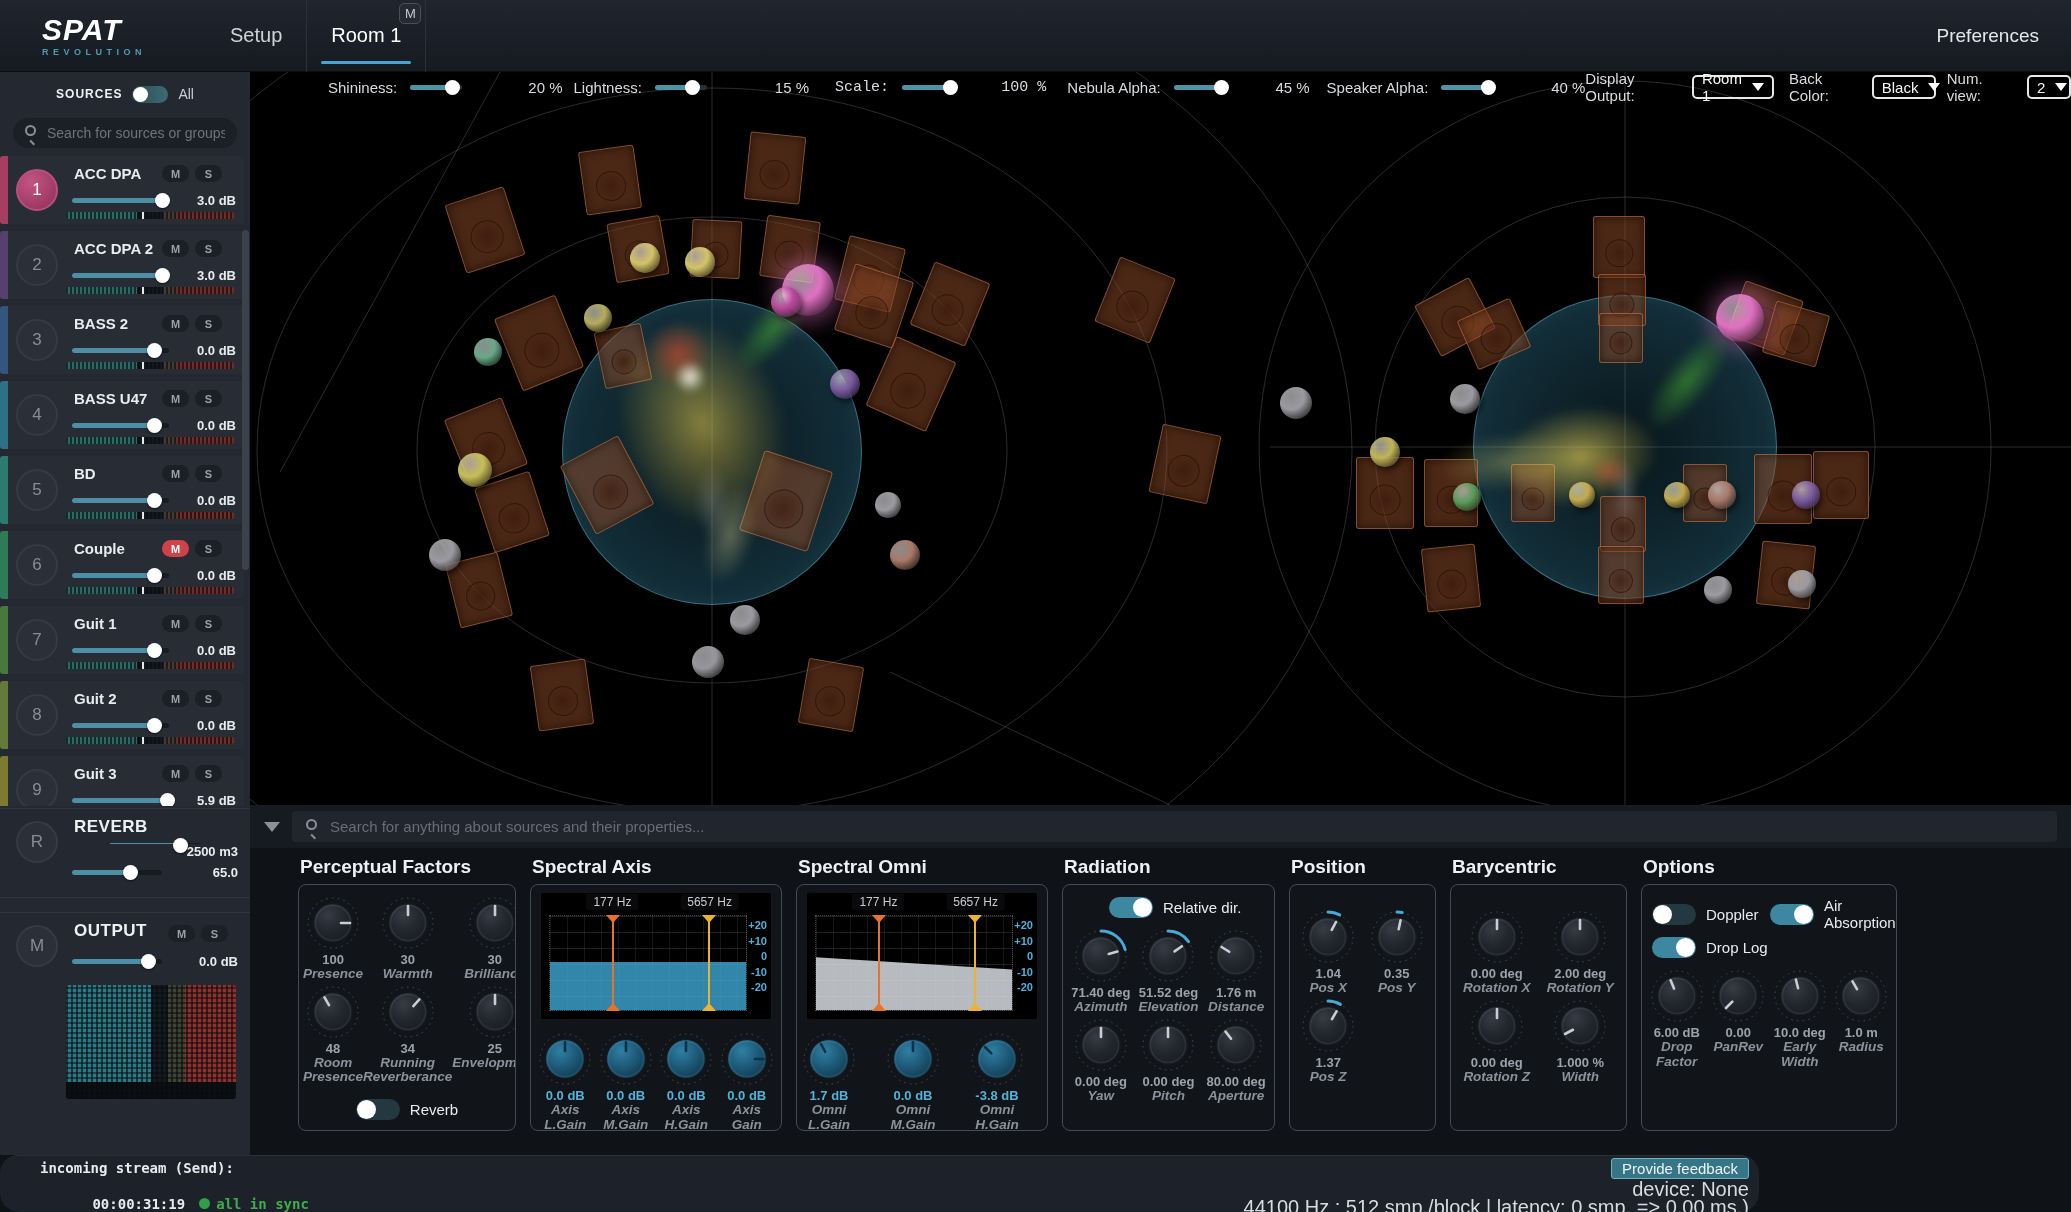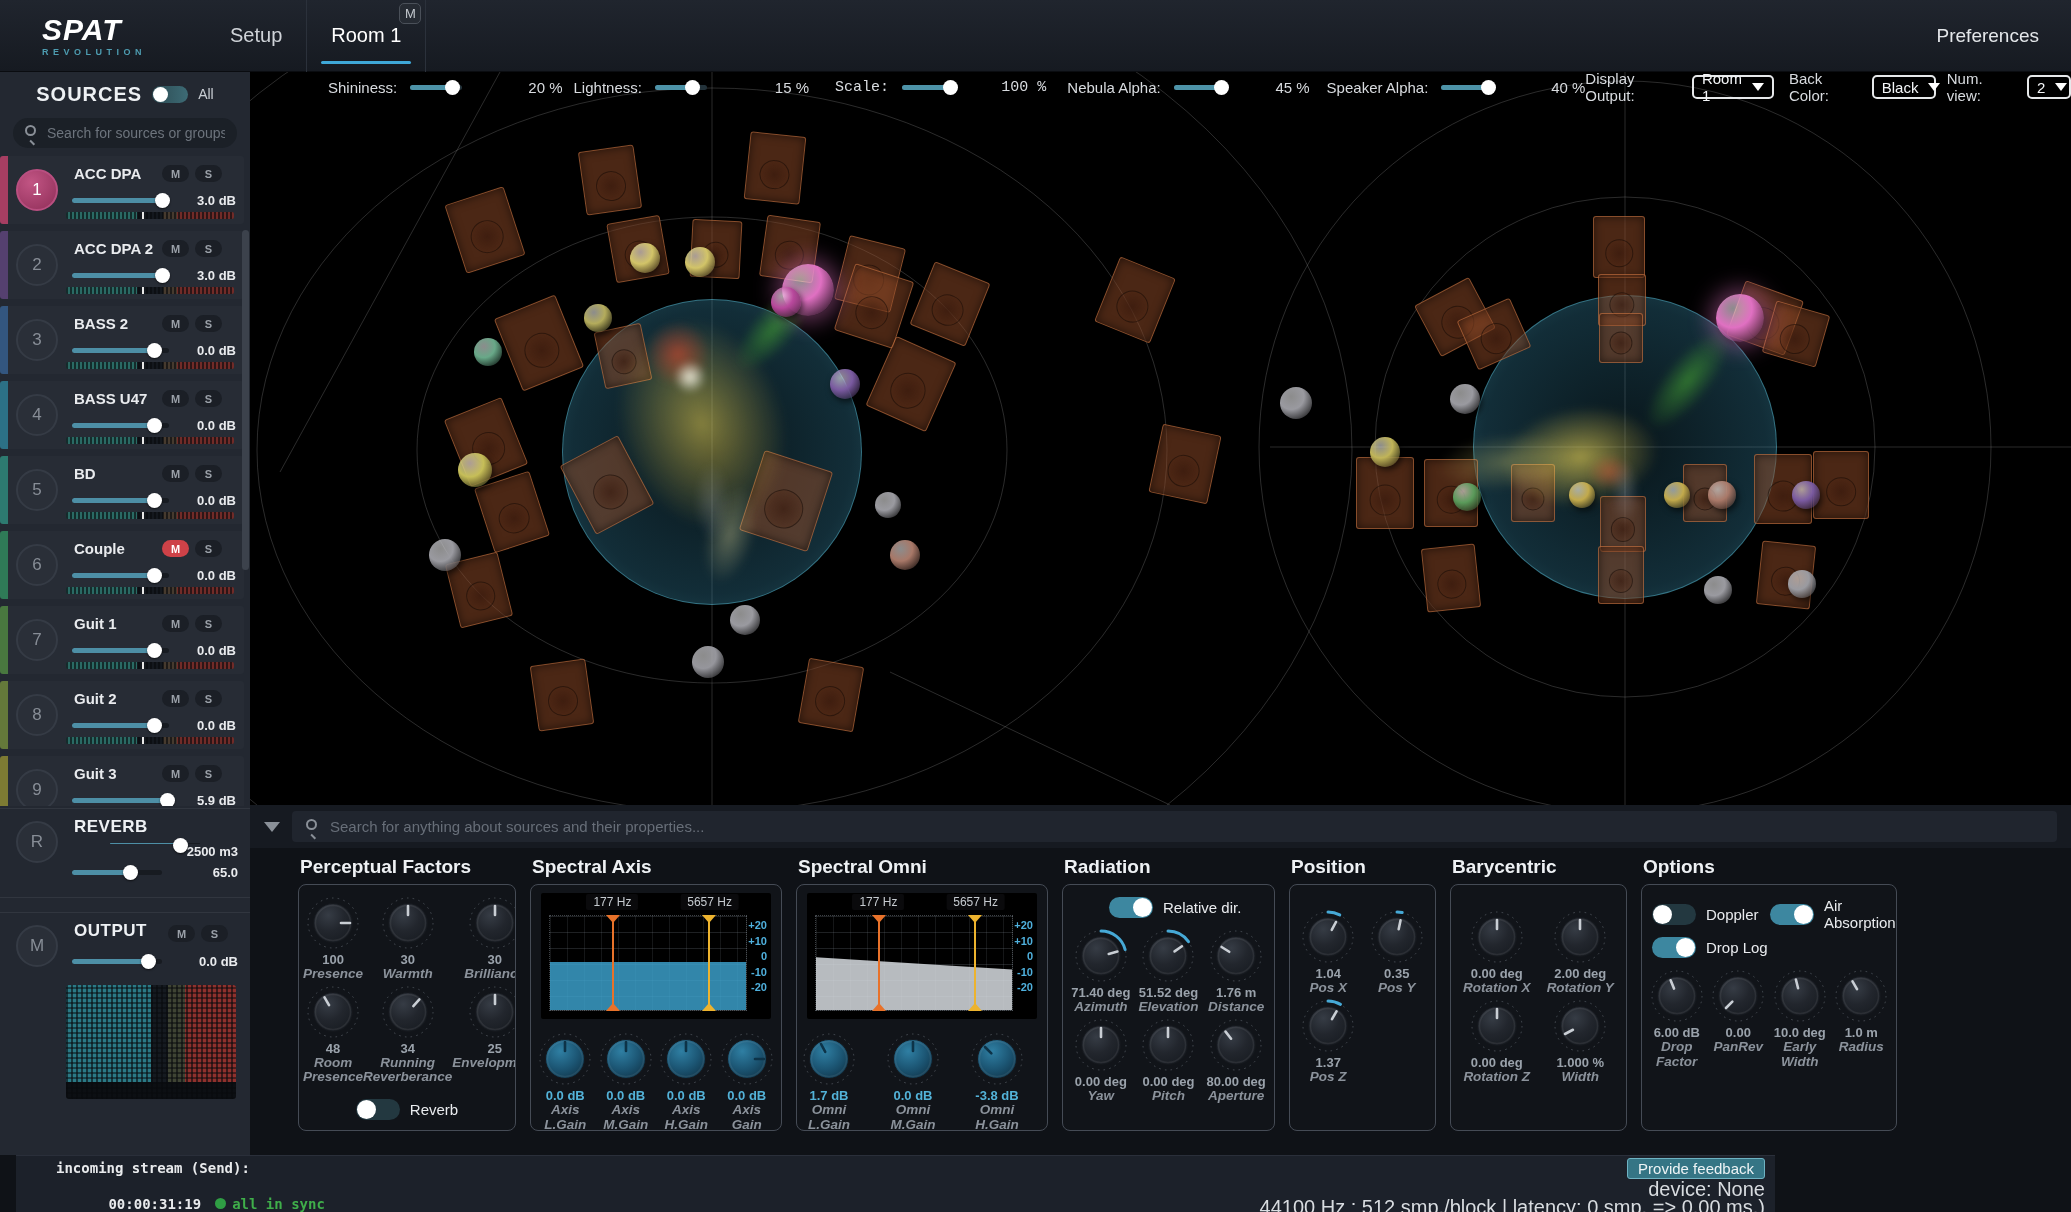--- a/index.html
+++ b/index.html
@@ -19,21 +19,21 @@
     font-size:20px; color:#cfd3d8; cursor:default; }
   .tab.active { color:#fff; border-left:1px solid #2b313b; border-right:1px solid #2b313b; }
   .tab.active .tab-underline { position:absolute; left:14px; right:14px; bottom:8px; height:3px; background:#3fa8d8; border-radius:2px; }
   .tab-badge { position:absolute; top:3px; right:4px; width:22px; height:21px; border:1px solid #4a5059;
     border-radius:5px; background:#262b33; color:#c3c8ce; font-size:13px; display:flex; align-items:center; justify-content:center; }
   #prefs { margin-left:auto; margin-right:32px; font-size:19px; color:#e4e7ea; }
 
   
   #sidebar { position:absolute; left:0; top:72px; width:250px; height:1083px; background:#232831; z-index:20; overflow:hidden; }
   .sb-head { height:38px; display:flex; align-items:center; justify-content:center; gap:10px; padding-top:6px; }
-  .sb-title { font-size:20px; font-weight:bold; letter-spacing:1px; color:#eef1f4; }
+  .sb-title { font-size:12px; font-weight:bold; letter-spacing:1px; color:#eef1f4; }
   .mini-toggle { width:36px; height:17px; border-radius:9px; background:linear-gradient(90deg,#2c4a52,#3d6b75); position:relative; }
   .mini-toggle .ball { position:absolute; left:1px; top:1px; width:15px; height:15px; border-radius:50%; background:#fff; }
   .sb-filter { font-size:14px; color:#c9ced4; }
   .sb-search { margin:8px 13px 6px; position:relative; }
   .sb-search input { width:100%; height:30px; border-radius:15px; border:none; outline:none;
     background:#1b2027; color:#aeb4bb; font-size:14px; padding:0 12px 0 34px; font-family:inherit; }
   .sb-search input::placeholder { color:#6d747d; }
   .search-glyph { position:absolute; left:12px; top:7px; width:15px; height:15px; }
   .search-glyph i { display:block; width:11px; height:11px; border:2px solid #8a9098; border-radius:50%; }
   .search-glyph b { display:block; width:6px; height:2px; background:#8a9098; transform:rotate(45deg) translate(7px,1px); }
@@ -138,22 +138,22 @@
     background-image:
       repeating-linear-gradient(to right, rgba(140,150,160,.15) 0 1px, transparent 1px 17px),
       repeating-linear-gradient(to bottom, rgba(140,150,160,.22) 0 1px, transparent 1px 16px); }
   .plot-fill { position:absolute; inset:0; }
   .mk { position:absolute; top:0; bottom:0; width:2px; margin-left:-1px; z-index:2; }
   .mk i { position:absolute; left:-6px; width:0; height:0; border-left:7px solid transparent; border-right:7px solid transparent; }
   .mk i.t { top:-1px; } .mk i.b { bottom:-1px; }
   .ylbl { position:absolute; right:4px; font-size:11px; font-weight:bold; color:#4fb0dd; z-index:3; }
 
   
-  #statusbar { position:absolute; left:16px; top:1155px; width:1759px; height:57px; background:#1c212a;
-    border-top:1px solid #2a2f3a; z-index:25; font-family:"DejaVu Sans Mono", monospace; }
+  #statusbar { position:absolute; left:0; top:1155px; width:1759px; height:57px; background:#1c212a;
+    border-top:1px solid #2a2f3a; z-index:25; font-family:"DejaVu Sans Mono", monospace;border-radius:19px; }
   .st-line { font-size:14px; font-weight:bold; line-height:18px; color:#e8eaec; white-space:pre; }
   #st-left { position:absolute; left:0; top:3px; }
   .green { color:#3fae4a; }
   .dot { display:inline-block; width:11px; height:11px; border-radius:50%; background:#2f9e44; margin:0 6px 0 14px; }
   #st-right { position:absolute; right:10px; top:2px; text-align:right; font-family:"Liberation Sans", sans-serif; }
   #feedback-btn { display:inline-block; background:#357585; border:1px solid #6fb3c3; color:#eef4f6;
     border-radius:3px; font-size:15px; padding:1px 10px; margin-bottom:1px; }
   .st-r-line { font-size:20px; color:#d8dce0; line-height:18px; }
 </style>
 </head>

